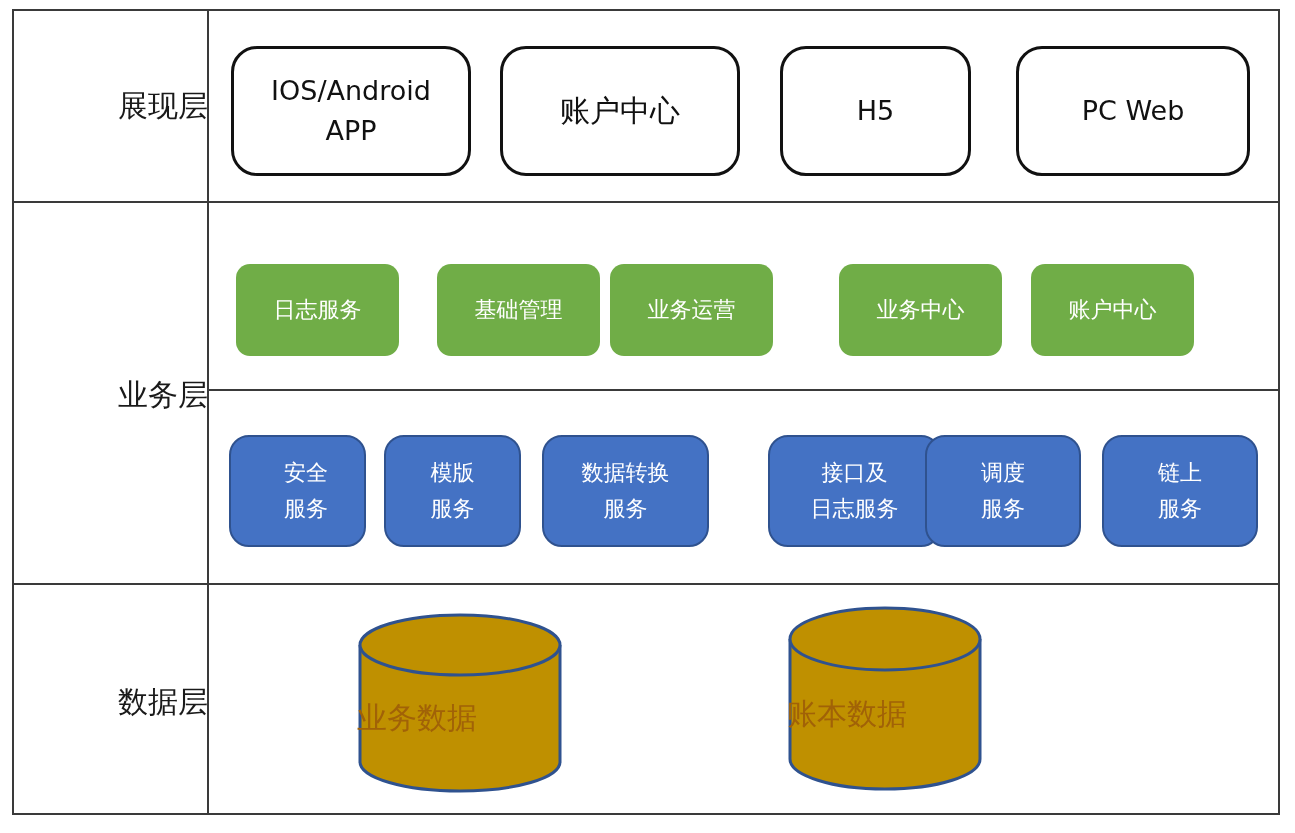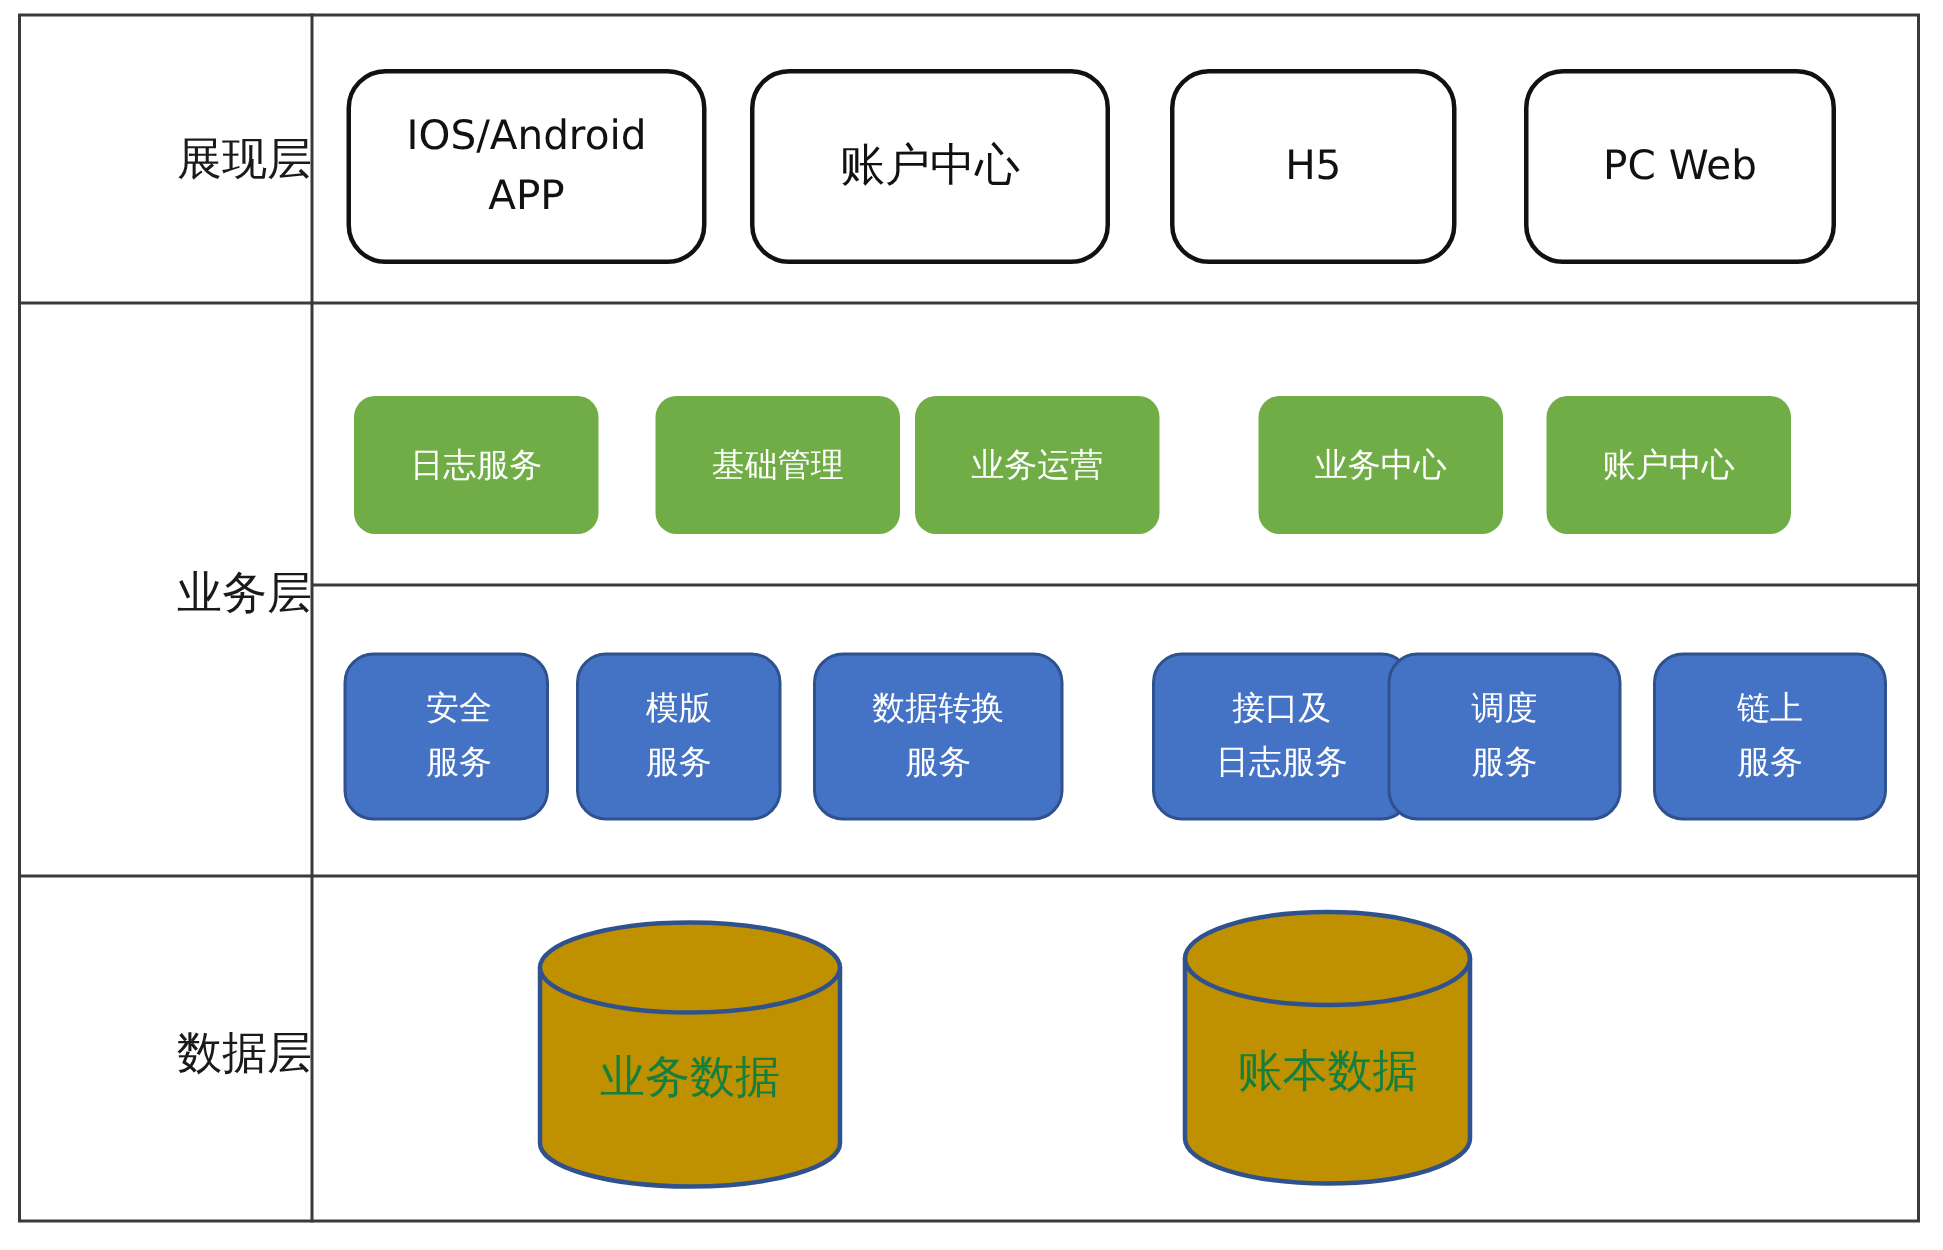--- a/index.html
+++ b/index.html
@@ -16,40 +16,40 @@
               align-items:center; justify-content:center; text-align:center;
               font-size:27px; color:#111; line-height:40px; background:#fff; }
   .green-box { position:absolute; top:264px; height:92px; border-radius:14px;
                background:#70AD47; display:flex; align-items:center; justify-content:center;
                color:#fff; font-size:22px; }
   .blue-box { position:absolute; top:435px; height:112px; border-radius:20px;
               background:#4472C4; border:2px solid #2F528F; box-sizing:border-box;
               display:flex; align-items:center; justify-content:center; text-align:center;
               color:#fff; font-size:22px; line-height:36px; white-space:pre-line; }
   .db { position:absolute; }
-  .db-label { position:absolute; left:0; right:0; text-align:center; color:#15803d; font-size:30px; }
+  .db-label { position:absolute; left:0; right:0; color:#a16207; font-size:30px; }
 </style>
 </head>
 <body>
 
 <div class="frame"></div>
 <div class="vline" style="left:207px; top:9px; height:806px;"></div>
 <div class="hline" style="left:12px; top:201px; width:1268px;"></div>
 <div class="hline" style="left:208px; top:389px; width:1072px;"></div>
 <div class="hline" style="left:12px; top:583px; width:1268px;"></div>
 
 <div class="layer-label" style="top:86px;">展现层</div>
 <div class="layer-label" style="top:375px;">业务层</div>
 <div class="layer-label" style="top:682px;">数据层</div>
 
 <div class="pres-box" style="left:231px; width:240px; white-space:pre-line;">IOS/Android
 APP</div>
 <div class="pres-box" style="left:500px; width:240px; font-size:30px;">账户中心</div>
 <div class="pres-box" style="left:780px; width:191px;">H5</div>
-<div class="pres-box" style="left:1016px; width:208px;">PC Web</div>
+<div class="pres-box" style="left:1016px; width:234px;">PC Web</div>
 
 <div class="green-box" style="left:236px; width:163px;">日志服务</div>
 <div class="green-box" style="left:437px; width:163px;">基础管理</div>
 <div class="green-box" style="left:610px; width:163px;">业务运营</div>
 <div class="green-box" style="left:839px; width:163px;">业务中心</div>
 <div class="green-box" style="left:1031px; width:163px;">账户中心</div>
 
 <div class="blue-box" style="left:229px; width:137px;padding-left:17px;">安全
 服务</div>
 <div class="blue-box" style="left:384px; width:137px;">模版

